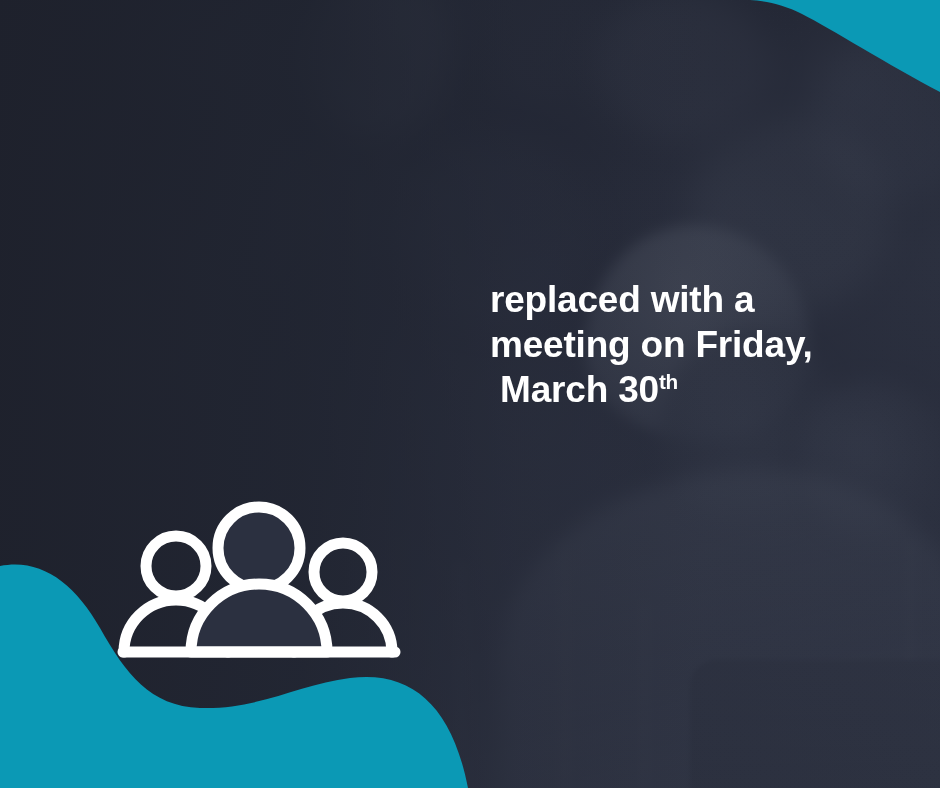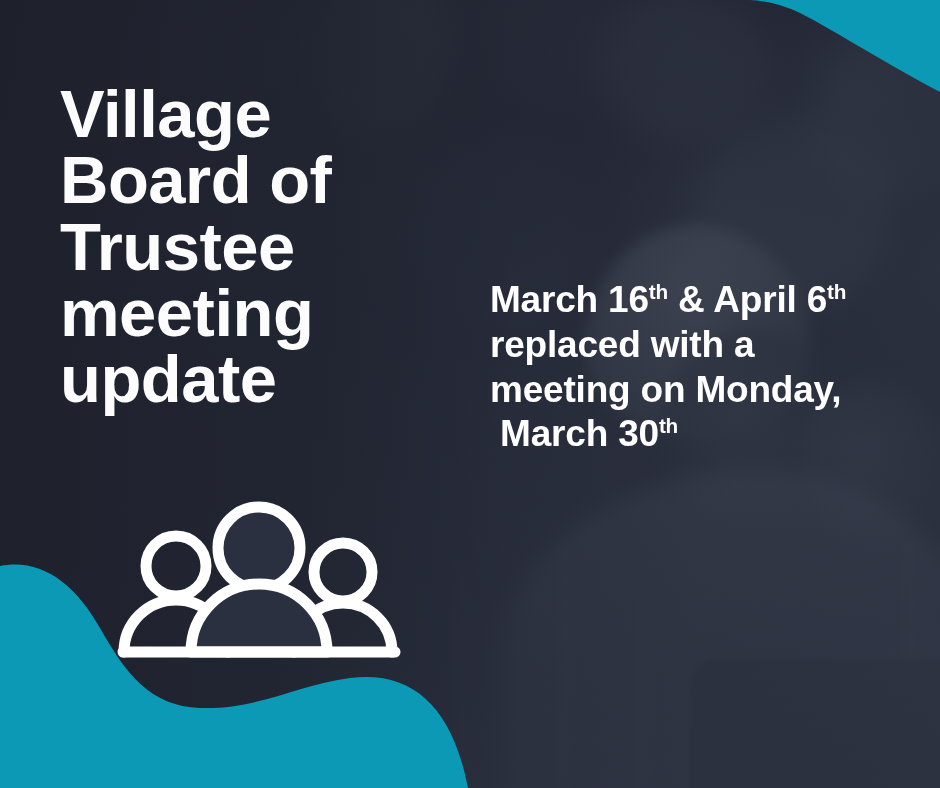--- a/index.html
+++ b/index.html
@@ -212,30 +212,24 @@
 
   <svg class="teal-shape teal-tr" viewBox="0 0 230 120" preserveAspectRatio="none">
     <path d="M 40 0 L 230 0 L 230 92 C 180 66 120 28 92 14 C 74 5 56 1 40 0 Z" fill="#0B99B5"></path>
   </svg>
 
   <svg class="teal-shape teal-bl" viewBox="0 0 500 250" preserveAspectRatio="none">
     <path d="M 0 28 C 40 20 74 44 100 90 C 126 136 150 168 200 170 C 258 172 300 146 350 140
              C 412 132 452 168 468 250 L 0 250 Z" fill="#0B99B5"></path>
   </svg>
 
-  <h1 class="headline">Village
-Board of
-Trustee
-meeting
-update</h1>
 
   <div class="body-copy">
-    <span class="body-line">March 16<sup>th</sup> &amp; April 6<sup>th</sup></span>
     <span class="body-line">replaced with a</span>
-    <span class="body-line">meeting on Monday,</span>
+    <span class="body-line">meeting on Friday,</span>
     <span class="body-line"> March 30<sup>th</sup></span>
   </div>
 
   <svg class="group-icon" viewBox="0 0 290 162">
     <g fill="none" stroke="#ffffff" stroke-width="11" stroke-linecap="round" stroke-linejoin="round">
 
       <circle cx="62" cy="66" r="30"></circle>
       <path d="M 10 152 A 52 52 0 0 1 114 152"></path>
 
       <circle cx="229" cy="72" r="29"></circle>

